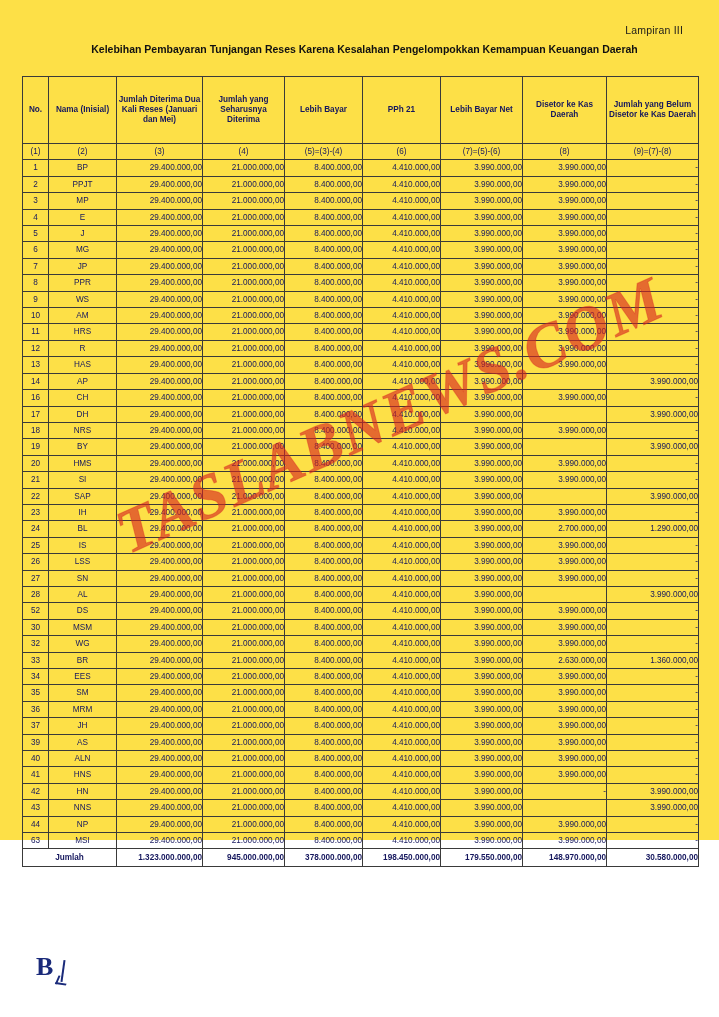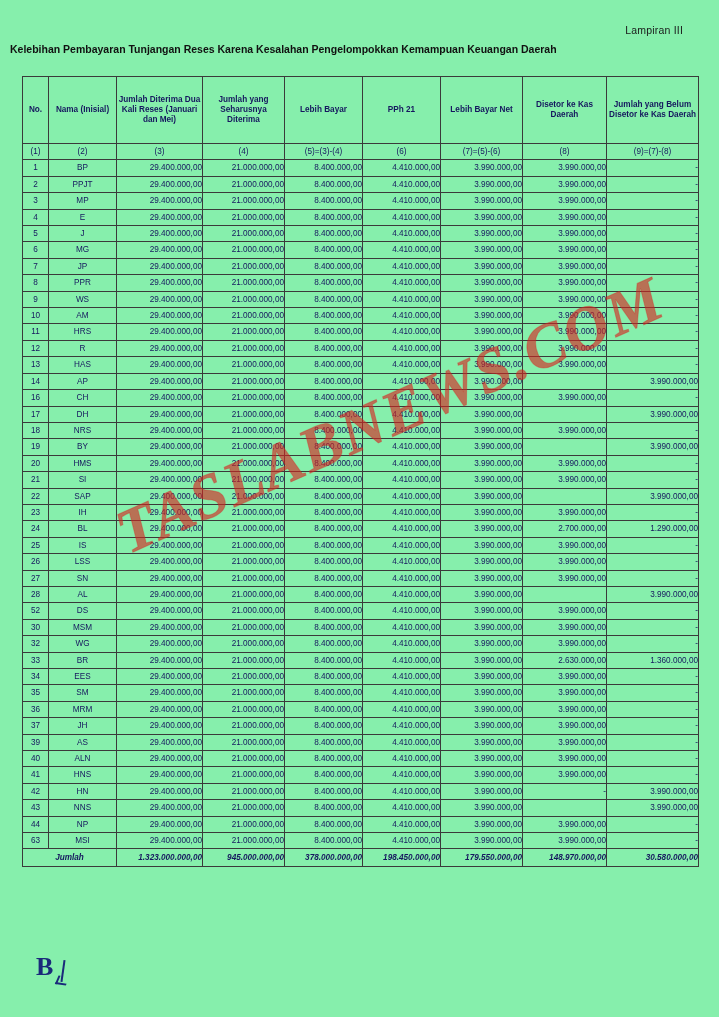--- a/index.html
+++ b/index.html
@@ -11,37 +11,37 @@
     width: 719px;
     height: 1017px;
     font-family: "Liberation Sans", sans-serif;
     color: #111;
     position: relative;
     overflow: hidden;
   }
   .page {
     position: relative;
     width: 719px;
-    height: 1017px;
-    background: #86efac;
+    height: 840px;
+    background: #fde047;
   }
   .lampiran {
     position: absolute;
     top: 24px;
     right: 36px;
     font-size: 10.5px;
     color: #1a1a1a;
     letter-spacing: 0.2px;
   }
   .doc-title {
     position: absolute;
     top: 43px;
     left: 0;
     width: 719px;
-    text-align: left;
+    text-align: center;
     font-size: 10.5px;
     font-weight: bold;
     color: #111;
     padding-left: 10px;
     box-sizing: border-box;
   }
   .table-wrap {
     position: absolute;
     top: 76px;
     left: 22px;
@@ -105,21 +105,20 @@
   col.c-pph { width: 78px; }
   col.c-lbn { width: 82px; }
   col.c-dkd { width: 84px; }
   col.c-jbd { width: 92px; }
 
   tr.total td {
     font-weight: bold;
     color: #15175e;
     height: 17px;
     line-height: 17px;
-    font-style: italic;
   }
   tr.total td.label {
     text-align: center;
   }
   .watermark {
     position: absolute;
     left: 120px;
     top: 390px;
     width: 520px;
     height: 280px;

